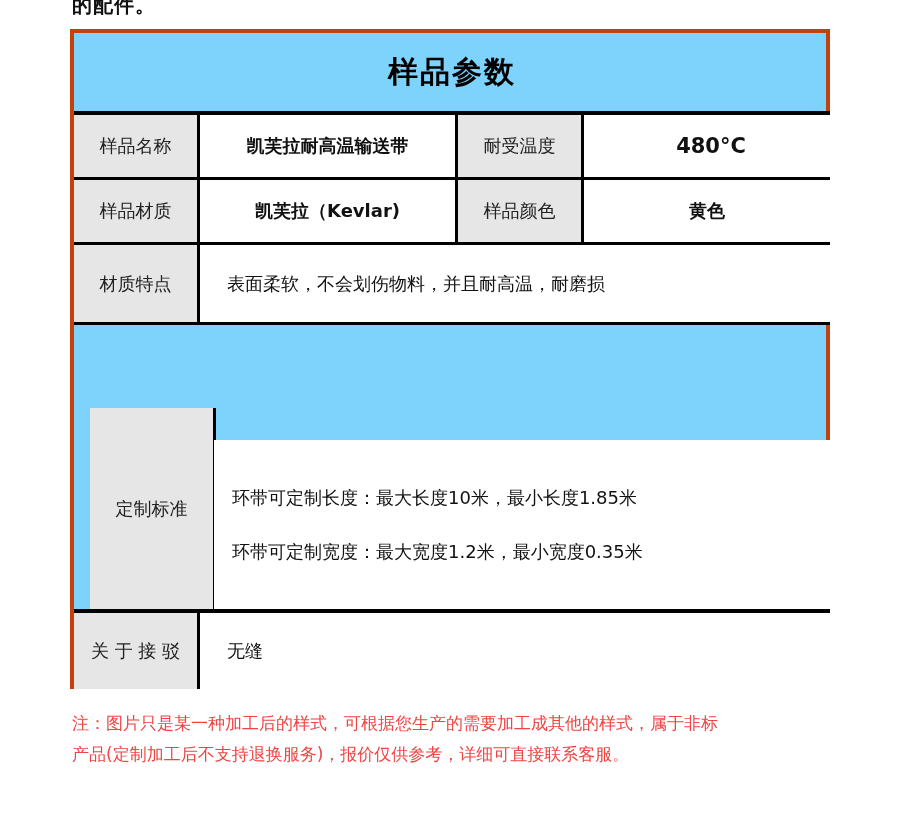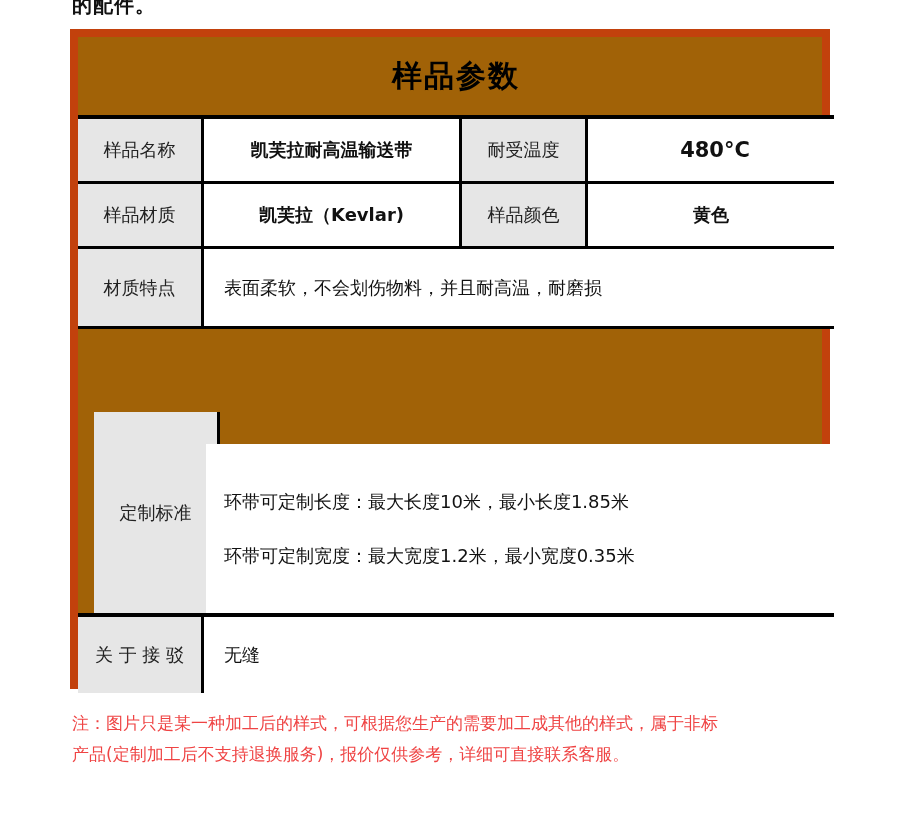--- a/index.html
+++ b/index.html
@@ -9,22 +9,22 @@
     color: #1a1a1a;
   }
   .top-text {
     position: absolute; left: 72px; top: -8px;
     font-size: 20px; font-weight: bold; color: #111; letter-spacing: 1px;
   }
   .spec-table {
     position: absolute; left: 70px; top: 29px;
     width: 760px; height: 660px;
     box-sizing: border-box;
-    border: 8px solid #c2410c;
-    background: #a16207;
+    border: 4px solid #c2410c;
+    background: #7dd3fc;
   }
   .title-row {
     position: absolute; left: 0; top: 0; width: 756px; height: 82px;
     border-bottom: 4px solid #000; box-sizing: border-box;
     display: flex; align-items: center; justify-content: center;
     font-size: 30px; font-weight: bold; letter-spacing: 2px; color: #000;
   }
   .row {
     position: absolute; left: 0; width: 756px; box-sizing: border-box;
     border-bottom: 3px solid #000;
@@ -35,21 +35,21 @@
     display: flex; align-items: center;
     font-size: 18px;
   }
   .label {
     background: #e6e6e6; justify-content: center; color: #222;
     border-right: 3px solid #000;
   }
   .value { background: #fff; color: #111; }
   .value.center { justify-content: center; }
   .value.bold { font-weight: bold; }
-  .value.left { padding-left: 20px; }
+  .value.left { padding-left: 27px; }
   .multi { flex-direction: column; align-items: flex-start; justify-content: center; gap: 30px; padding-left: 18px; }
   .note {
     position: absolute; left: 72px; top: 708px; width: 770px;
     font-size: 17px; line-height: 31px; color: #ef4444;
   }
   .note p { margin: 0; }
 </style>
 </head>
 <body>
 
@@ -73,21 +73,21 @@
   </div>
 
   <div class="row" style="top:212px;height:80px;">
     <div class="cell label" style="left:0;width:126px;">材质特点</div>
     <div class="cell value left" style="left:126px;width:630px;">表面柔软，不会划伤物料，并且耐高温，耐磨损</div>
   </div>
 
 
   <div class="row" style="top:375px;height:205px;border-bottom:4px solid #000;">
     <div class="cell label" style="left:16px;width:126px;">定制标准</div>
-    <div class="cell value multi" style="left:128px;width:630px;margin-top:32px;">
+    <div class="cell value multi" style="left:140px;width:630px;margin-top:32px;">
       <span>环带可定制长度：最大长度10米，最小长度1.85米</span>
       <span>环带可定制宽度：最大宽度1.2米，最小宽度0.35米</span>
     </div>
   </div>
 
   <div class="row last" style="top:580px;height:76px;">
     <div class="cell label" style="left:0;width:126px;">关 于 接 驳</div>
     <div class="cell value left" style="left:126px;width:630px;">无缝</div>
   </div>
 </div>

